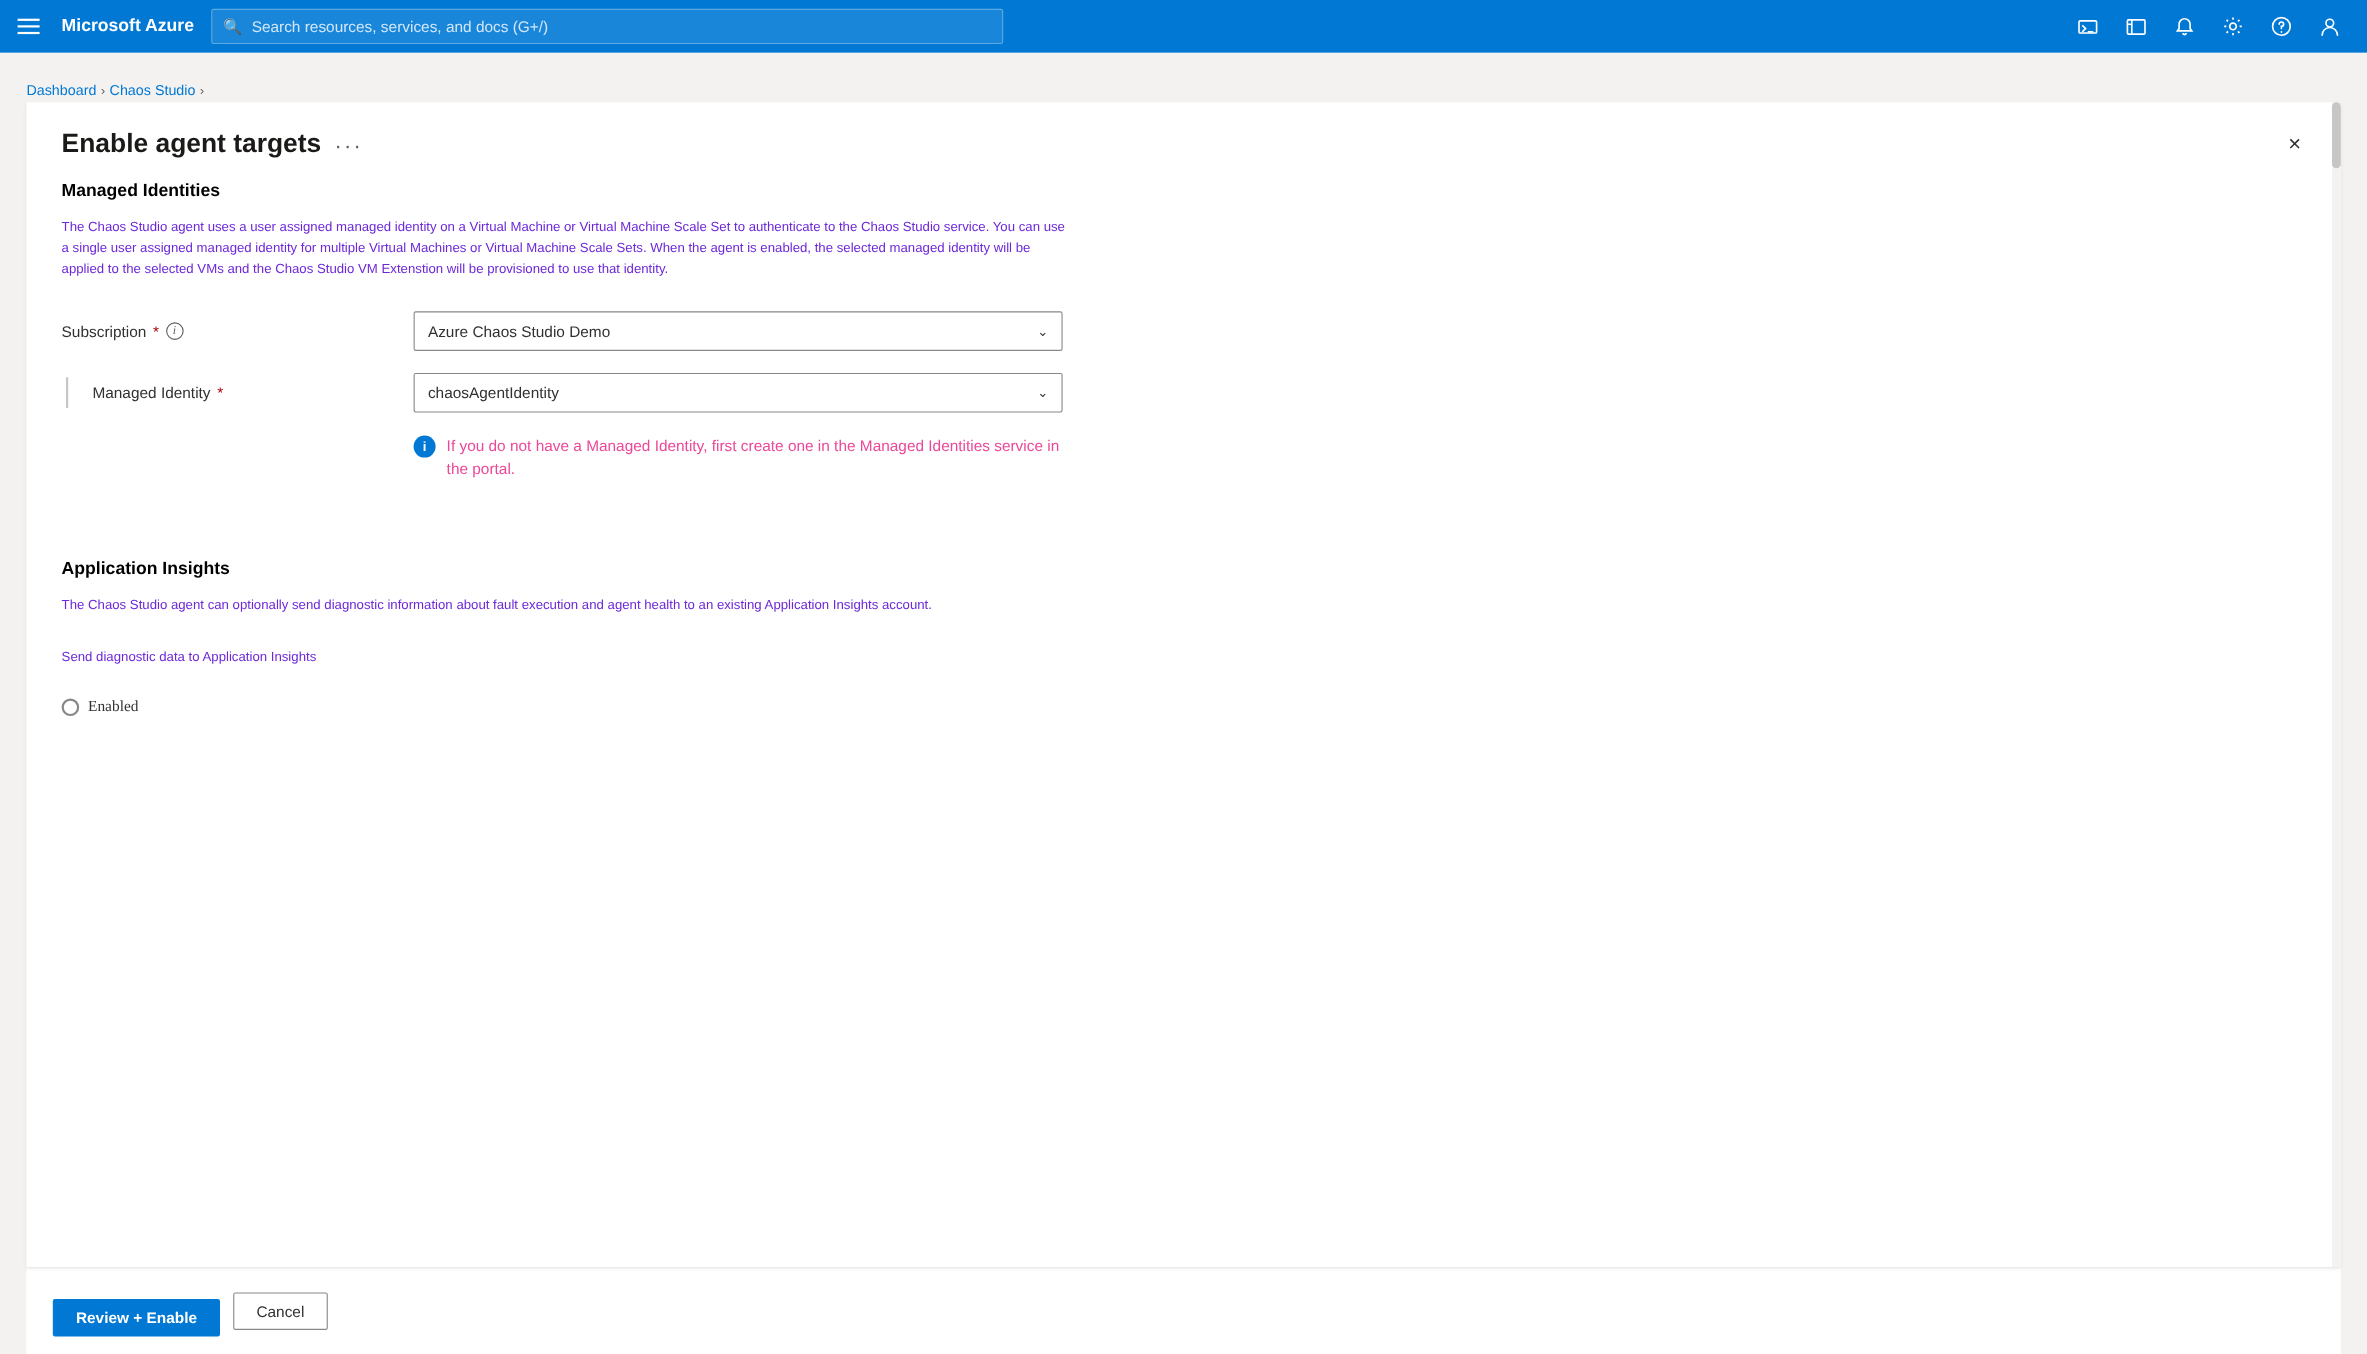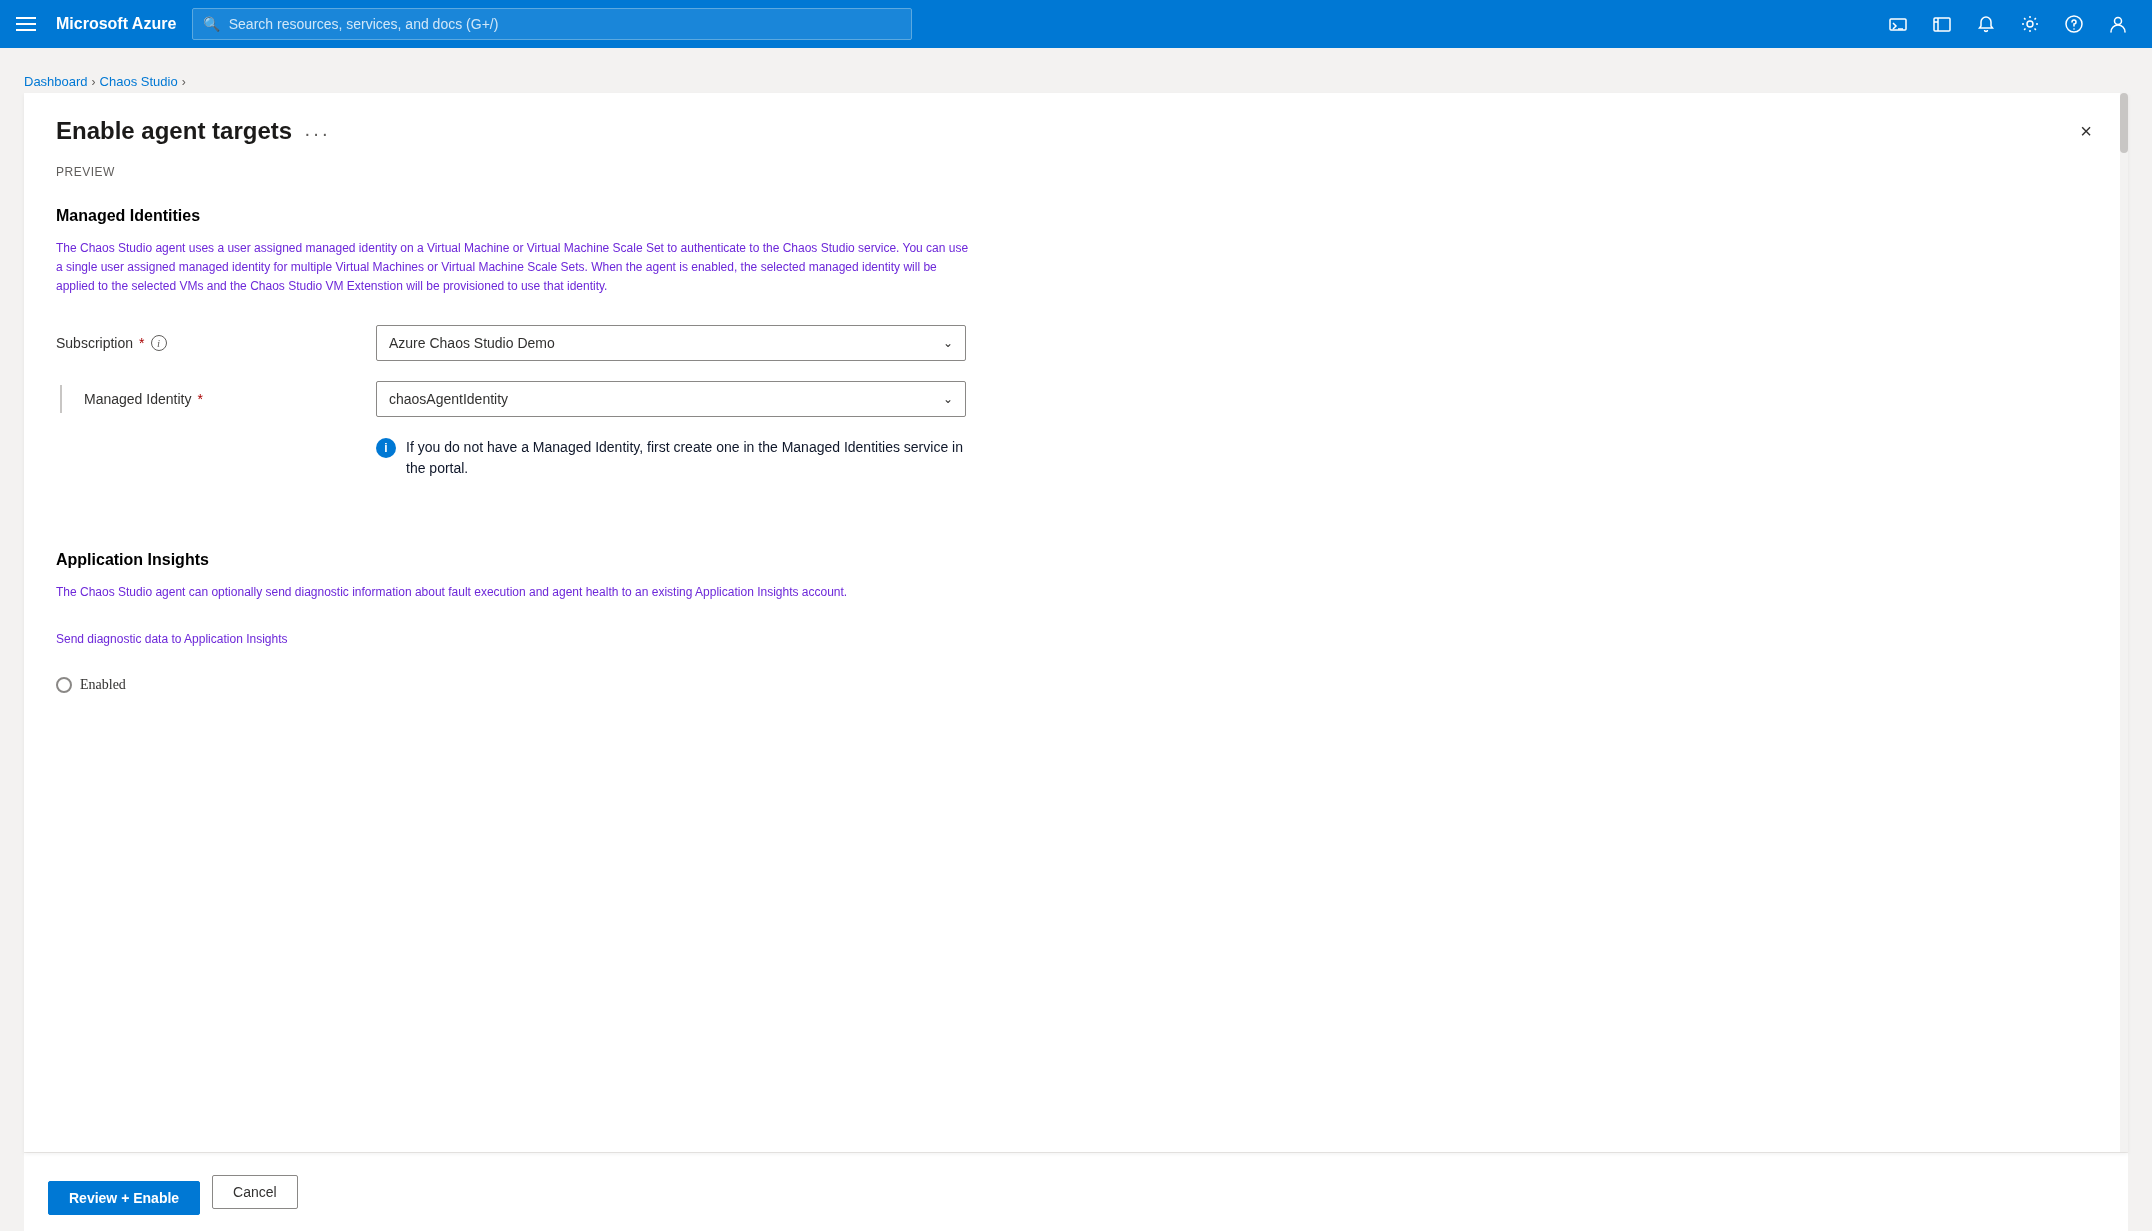--- a/index.html
+++ b/index.html
@@ -273,21 +273,21 @@
       font-size: 12px;
       display: flex;
       align-items: center;
       justify-content: center;
       font-weight: 700;
       flex-shrink: 0;
       margin-top: 1px;
     }
     .info-text {
       font-size: 14px;
-      color: #0f172a;
+      color: #ec4899;
       line-height: 1.5;
       max-width: 560px;
     }
 
     
     .section-gap { height: 40px; }
 
     
     .radio-row {
       display: flex;
@@ -415,21 +415,20 @@
       <div class="scrollbar-thumb"></div>
     </div>
 
     <div class="panel-header">
       <div class="panel-title-area">
         <span class="panel-title">Enable agent targets</span>
         <span class="panel-ellipsis">···</span>
       </div>
       <button class="close-btn">×</button>
     </div>
-    <div class="panel-subtitle">PREVIEW</div>
 
     <div>
       <div class="section-title">Managed Identities</div>
       <div class="section-desc">The Chaos Studio agent uses a user assigned managed identity on a Virtual Machine or Virtual Machine Scale Set to authenticate to the Chaos Studio service. You can use a single user assigned managed identity for multiple Virtual Machines or Virtual Machine Scale Sets. When the agent is enabled, the selected managed identity will be applied to the selected VMs and the Chaos Studio VM Extenstion will be provisioned to use that identity.</div>
 
       <div class="form-row">
         <div class="form-label-area">
           <span class="form-label">Subscription</span>
           <span class="required-star">*</span>
           <span class="info-icon">i</span>

